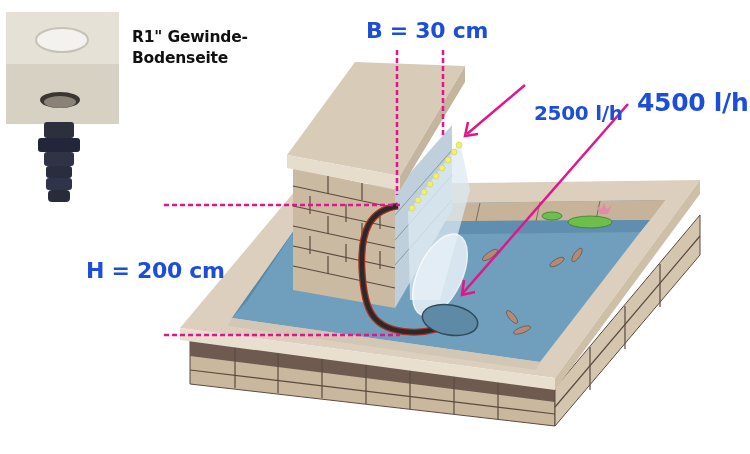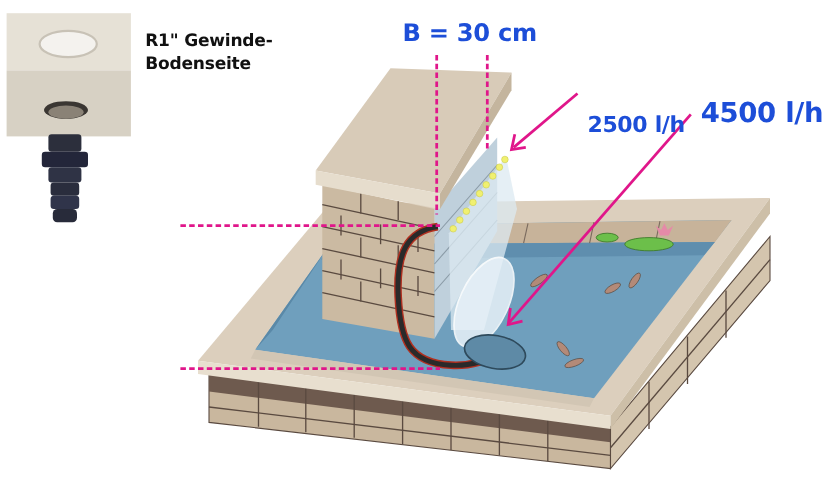--- a/index.html
+++ b/index.html
@@ -168,13 +168,14 @@
   </svg>
 
   <div class="connector-text">
     <span>R1" Gewinde-</span>
     <span>Bodenseite</span>
   </div>
 
   <div class="label lbl-b">B = 30 cm</div>
   <div class="label lbl-2500">2500 l/h</div>
   <div class="label lbl-4500">4500 l/h</div>
+  <div class="label lbl-h">H = 200 cm</div>
 </div>
 
 </body></html>

